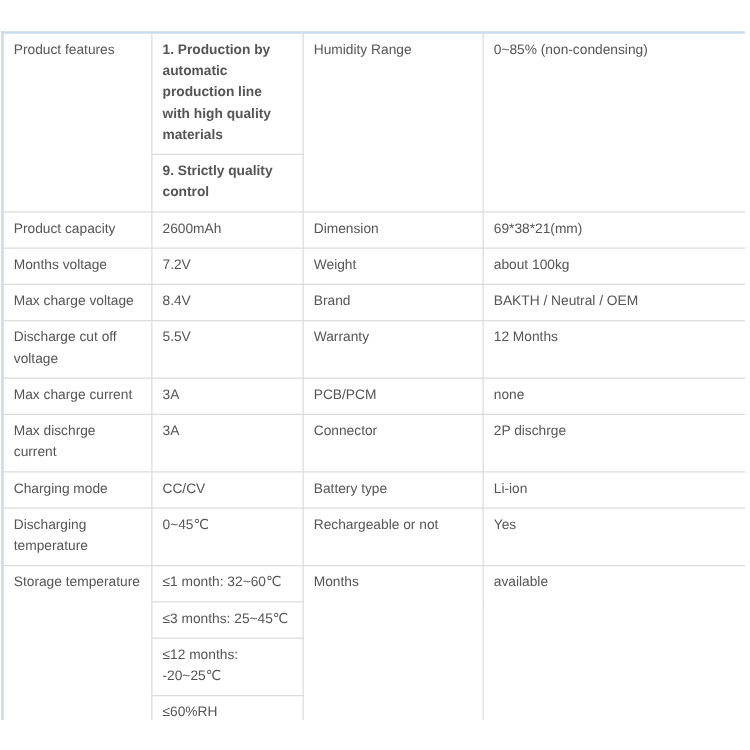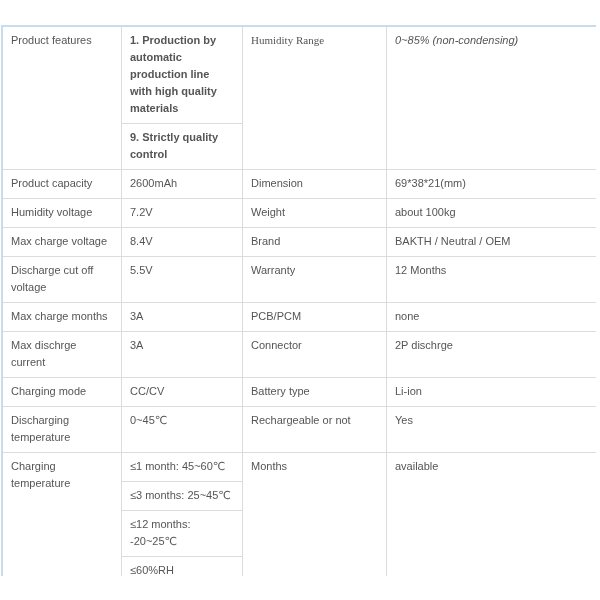--- a/index.html
+++ b/index.html
@@ -5,22 +5,22 @@
     html, body { margin: 0; padding: 0; background: #ffffff; }
     body { width: 600px; height: 600px; overflow: hidden; position: relative;
       font-family: "Liberation Sans", "DejaVu Sans", sans-serif; }
     .spec-wrap { position: absolute; left: 1px; top: 25px; width: 595px; height: 551px; overflow: hidden;
       border-top: 2px solid #c9dcec; border-left: 2px solid #c9dcec; box-sizing: border-box; }
     table.spec { border-collapse: collapse; width: 594px; table-layout: fixed;
       font-size: 11px; color: #555; line-height: 17px; }
     table.spec td { border: 1px solid #dcdcdc; vertical-align: top; padding: 5px 8px 6px 8px; margin-top: 24px; }
     table.spec td.c1 { width: 102px; }
     table.spec td.c2 { width: 104px; font-weight: bold; }
-    table.spec td.c3 { width: 127px; font-family: Liberation Serif, serif; }
-    table.spec td.c4 { width: 193px; font-style: italic; }
+    table.spec td.c3 { width: 127px; }
+    table.spec td.c4 { width: 193px; }
     table.spec tr:first-child td { border-top: none; }
     table.spec td:first-child { border-left: none; }
   </style>
 </head>
 <body>
 
 <div class="spec-wrap">
 <table class="spec">
   <tbody>
     <tr style="height:93px">
@@ -32,39 +32,39 @@
     <tr style="height:43px">
       <td class="c2">9. Strictly quality control</td>
     </tr>
     <tr style="height:24px">
       <td>Product capacity</td>
       <td>2600mAh</td>
       <td>Dimension</td>
       <td>69*38*21(mm)</td>
     </tr>
     <tr style="height:25px">
-      <td>Humidity voltage</td>
+      <td>Months voltage</td>
       <td>7.2V</td>
       <td>Weight</td>
       <td>about 100kg</td>
     </tr>
     <tr style="height:26px">
       <td>Max charge voltage</td>
       <td>8.4V</td>
       <td>Brand</td>
       <td>BAKTH / Neutral / OEM</td>
     </tr>
     <tr style="height:44px">
       <td>Discharge cut off voltage</td>
       <td>5.5V</td>
       <td>Warranty</td>
       <td>12 Months</td>
     </tr>
     <tr style="height:25px">
-      <td>Max charge months</td>
+      <td>Max charge current</td>
       <td>3A</td>
       <td>PCB/PCM</td>
       <td>none</td>
     </tr>
     <tr style="height:43px">
       <td>Max dischrge current</td>
       <td>3A</td>
       <td>Connector</td>
       <td>2P dischrge</td>
     </tr>
@@ -74,22 +74,22 @@
       <td>Battery type</td>
       <td>Li-ion</td>
     </tr>
     <tr style="height:43px">
       <td>Discharging temperature</td>
       <td>0~45℃</td>
       <td>Rechargeable or not</td>
       <td>Yes</td>
     </tr>
     <tr style="height:25px">
-      <td rowspan="5">Charging temperature</td>
-      <td>≤1 month: 45~60℃</td>
+      <td rowspan="5">Storage temperature</td>
+      <td>≤1 month: 32~60℃</td>
       <td rowspan="5">Months</td>
       <td rowspan="5">available</td>
     </tr>
     <tr style="height:26px">
       <td>≤3 months: 25~45℃</td>
     </tr>
     <tr style="height:42px">
       <td>≤12 months: -20~25℃</td>
     </tr>
     <tr style="height:26px">

